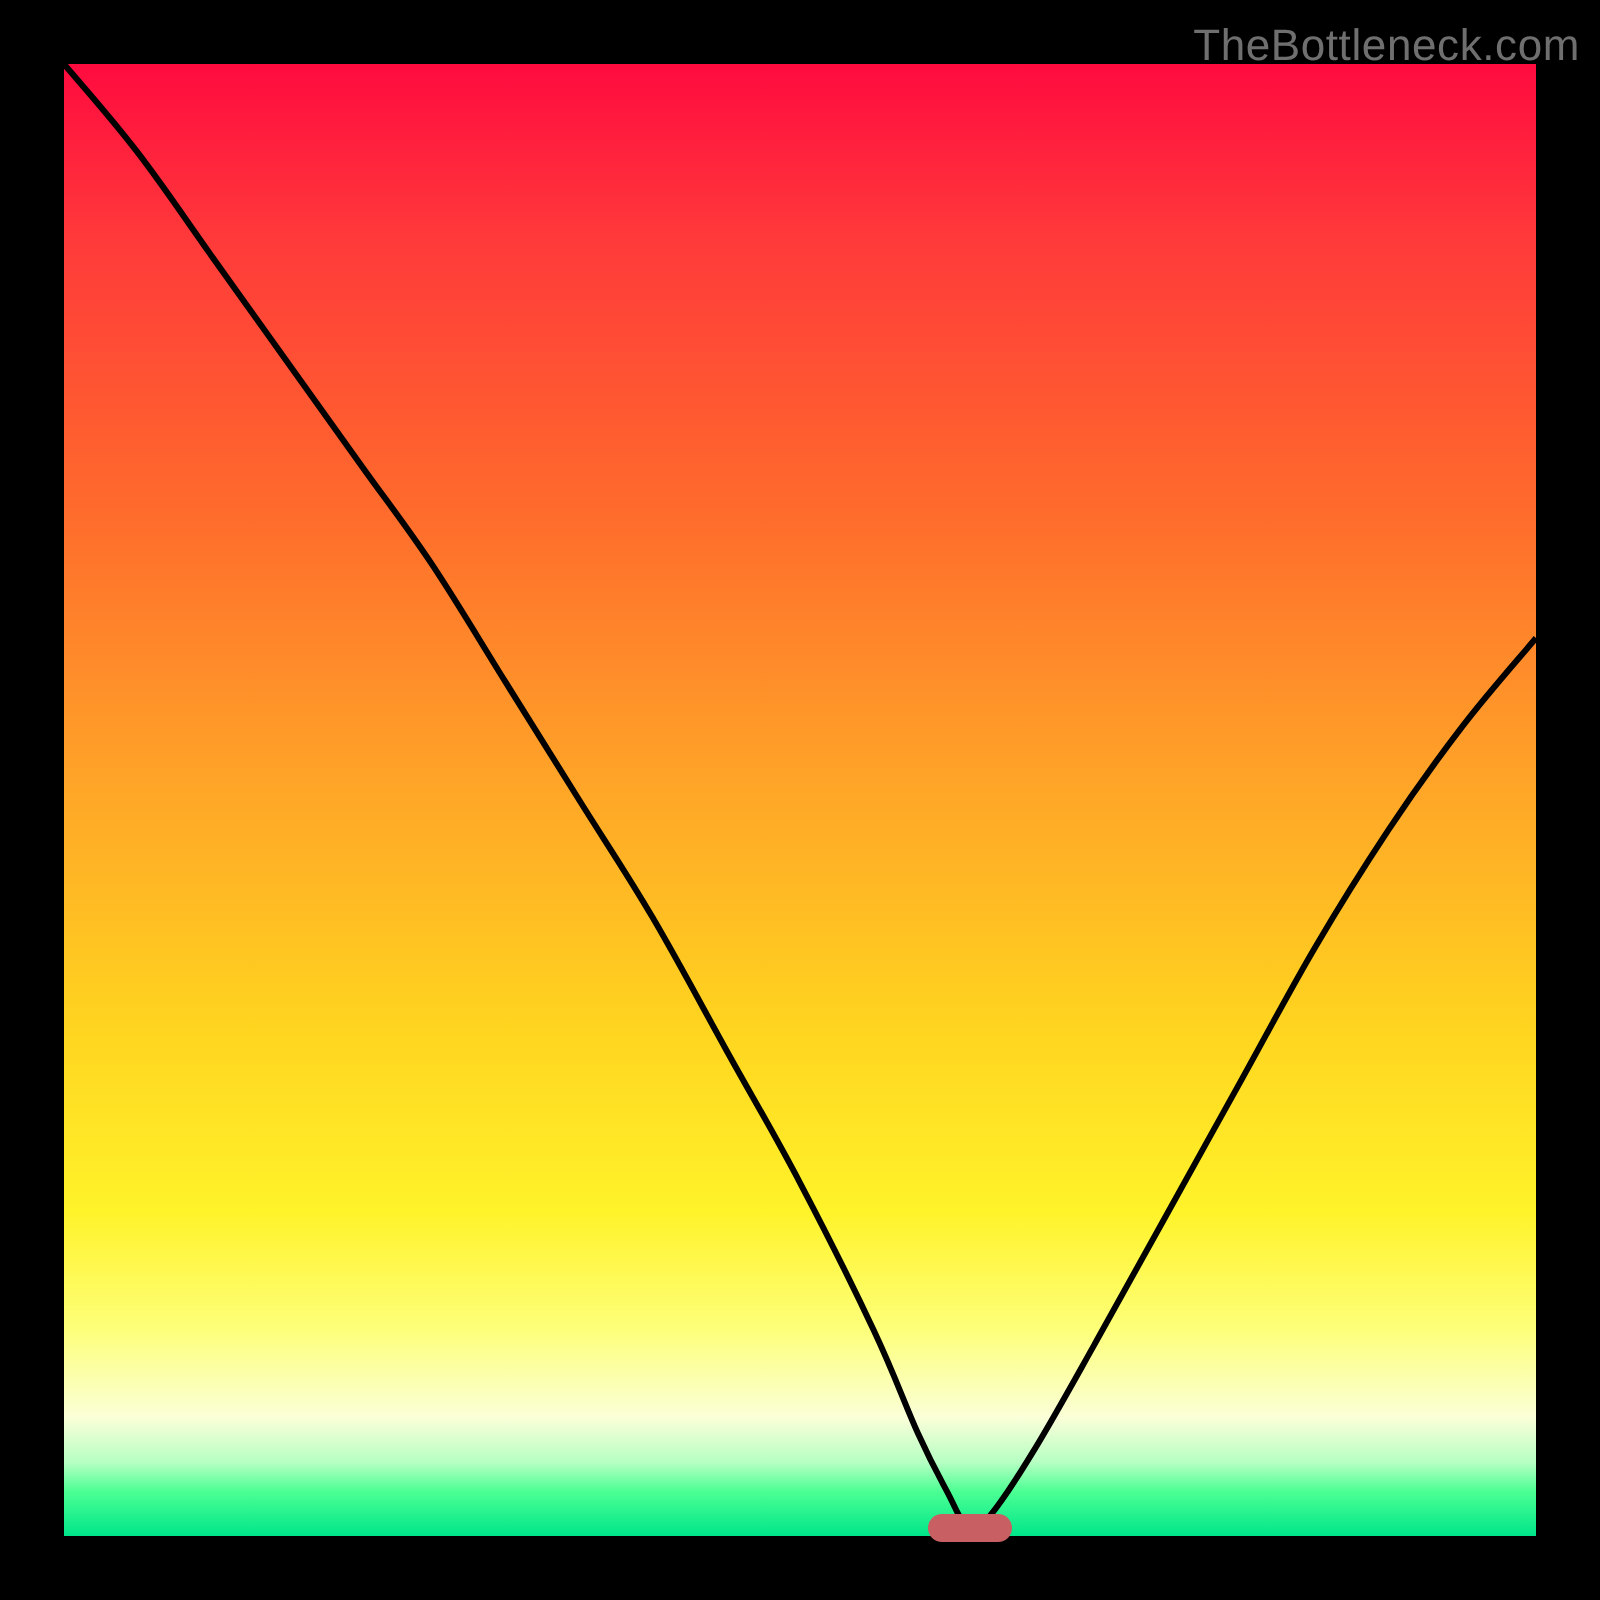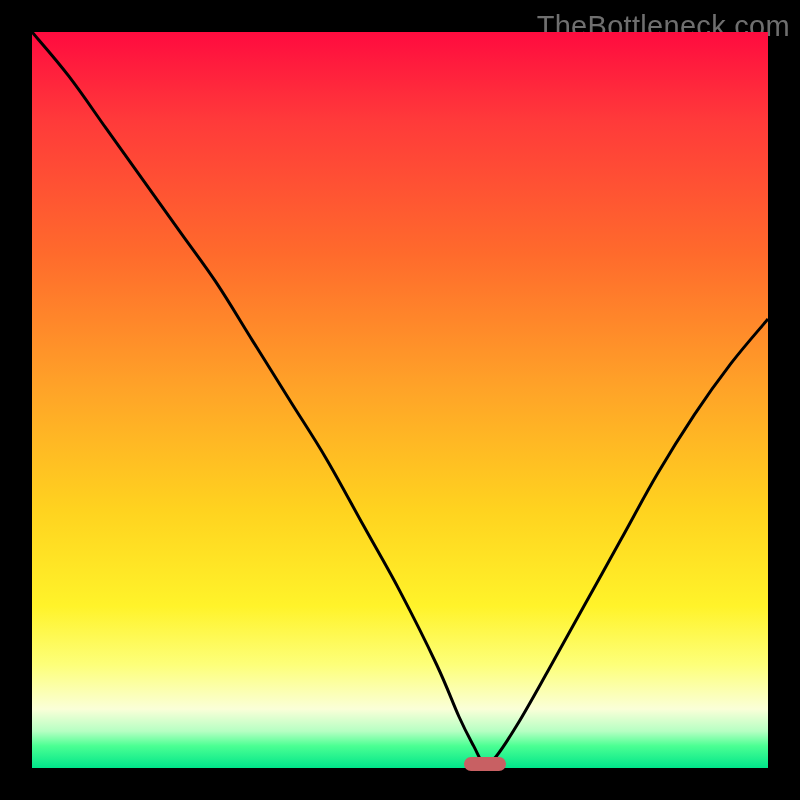--- a/index.html
+++ b/index.html
@@ -37,21 +37,21 @@
       #b6ffc3 95%,
       #4bff93 97%,
       #00e58a 100%
     );
   }
   .watermark {
     position: absolute;
     top: 10px;
     right: 10px;
     color: #6f6f6f;
-    font-size: 29px;
+    font-size: 22px;
     letter-spacing: 0.3px;
     user-select: none;
   }
   .curve-svg {
     position: absolute;
     left: 0;
     top: 0;
     width: 100%;
     height: 100%;
   }

